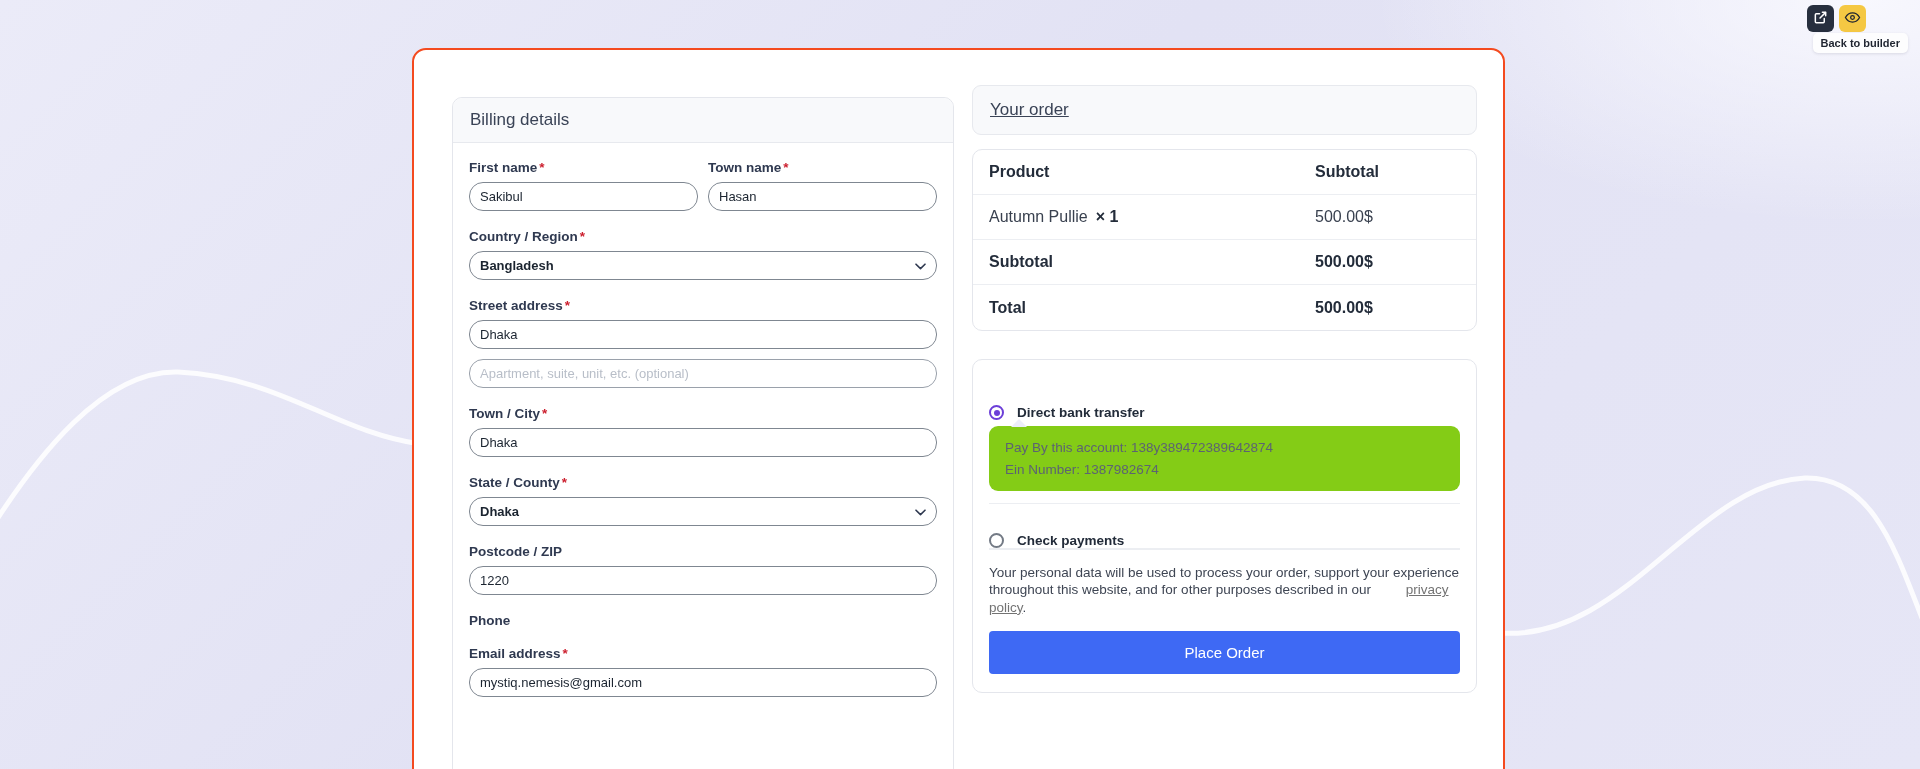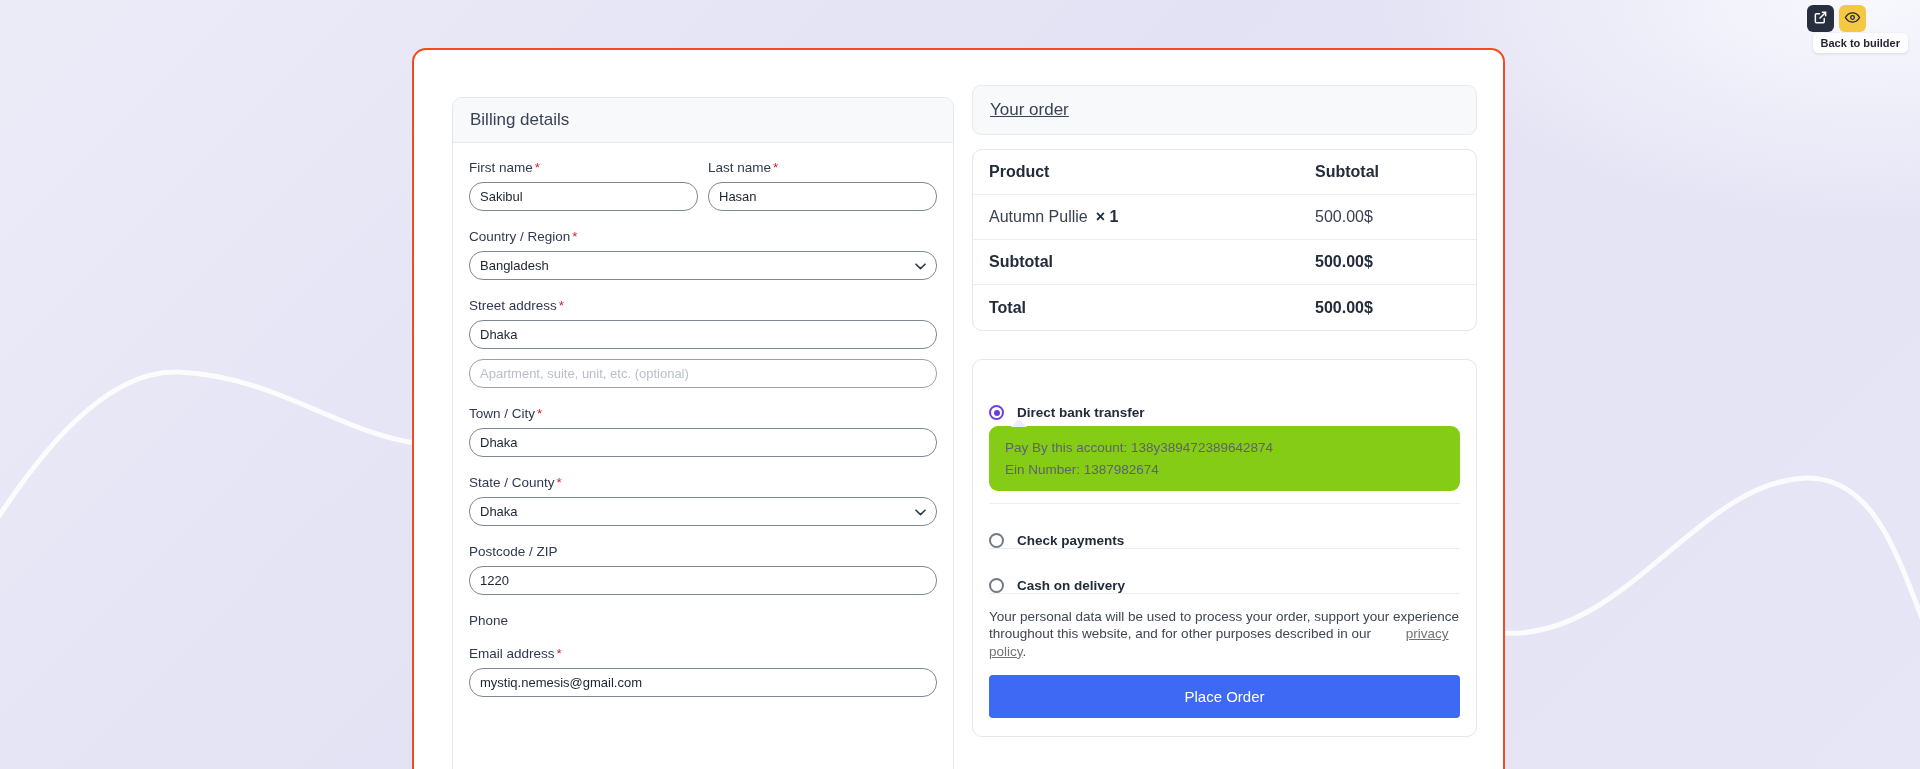--- a/index.html
+++ b/index.html
@@ -38,30 +38,30 @@
   .billing-card { position: absolute; left: 38px; top: 47px; width: 502px; height: 708px; overflow: hidden; }
   .card-header {
     background: #f8f9fb; border-bottom: 1px solid #e7e9ee;
     height: 45px; display: flex; align-items: center; padding: 0 17px;
     font-size: 17px; color: #3a4356; border-radius: 9px 9px 0 0;
   }
   .billing-body { padding: 17px 16px; }
   .field { margin-bottom: 18px; }
   .field-row { display: flex; gap: 10px; margin-bottom: 18px; }
   .field-row .field { flex: 1; margin-bottom: 0; }
-  .field label { display: block; font-size: 13.5px; font-weight: normal; color: #2f3950; margin-bottom: 7px; }
+  .field label { display: block; font-size: 13.5px; font-weight: bold; color: #2f3950; margin-bottom: 7px; }
   .req { color: #cc1f2e; margin-left: 2px; }
   .text-input, .select {
     width: 100%; height: 29px; border: 1.5px solid #7f8791; border-radius: 14px;
     padding: 0 10px; font-size: 13px; color: #1b2430; background: #fff;
     font-family: "Liberation Sans", sans-serif; outline: none;
   }
   .text-input::placeholder { color: #b8bec8; }
   .text-input.optional { border-color: #9aa1ab; }
-  .select { display: flex; align-items: center; justify-content: space-between; cursor: pointer; }
+  .select { display: flex; align-items: center; justify-content: space-between; cursor: pointer; font-weight: bold; }
   .stack-gap { margin-top: 10px; }
 
   
   .order-col { position: absolute; left: 558px; top: 35px; width: 505px; }
   .order-header-card { height: 50px; display: flex; align-items: center; padding: 0 17px; background: #f8f9fb; border: 1px solid #e7e9ee; border-radius: 9px; font-size: 17px; color: #3a4356; text-decoration: underline; }
   .order-table { margin-top: 14px; }
   .t-row { display: flex; align-items: center; height: 45px; padding: 0 16px; font-size: 16px; color: #39414f; border-bottom: 1px solid #eceef2; }
   .t-row:last-child { border-bottom: none; }
   .t-row .col-sub { margin-left: auto; width: 145px; }
   .t-row.head, .t-row .bold { font-weight: bold; color: #232c3a; }
@@ -119,21 +119,21 @@
   <div class="panel billing-card">
     <div class="card-header">Billing details</div>
     <div class="billing-body">
 
       <div class="field-row">
         <div class="field">
           <label><span>First name</span><span class="req">*</span></label>
           <input class="text-input" type="text" value="Sakibul" style="">
         </div>
         <div class="field">
-          <label><span>Last name</span><span class="req">*</span></label>
+          <label><span>Town name</span><span class="req">*</span></label>
           <input class="text-input" type="text" value="Hasan" style="">
         </div>
       </div>
 
       <div class="field">
         <label><span>Country / Region</span><span class="req">*</span></label>
         <div class="select">
           <span>Bangladesh</span>
           <span>
             <svg width="11" height="7" viewBox="0 0 11 7" fill="none" stroke="#2f3950" stroke-width="1.6" stroke-linecap="round" stroke-linejoin="round">
@@ -218,24 +218,20 @@
         <div>Pay By this account: 138y389472389642874</div>
         <div>Ein Number: 1387982674</div>
       </div>
 
       <div class="divider"></div>
       <div class="pay-row">
         <span class="radio"></span>
         <span class="pay-label">Check payments</span>
       </div>
       <div class="divider"></div>
-      <div class="pay-row">
-        <span class="radio"></span>
-        <span class="pay-label">Cash on delivery</span>
-      </div>
       <div class="divider"></div>
 
       <div class="privacy"><span>Your personal data will be used to process your order, support your experience throughout this website, and for other purposes described in our </span><a>privacy policy</a><span>.</span></div>
 
       <button class="place-order-btn">Place Order</button>
     </div>
 
   </div>
 </div>
 

